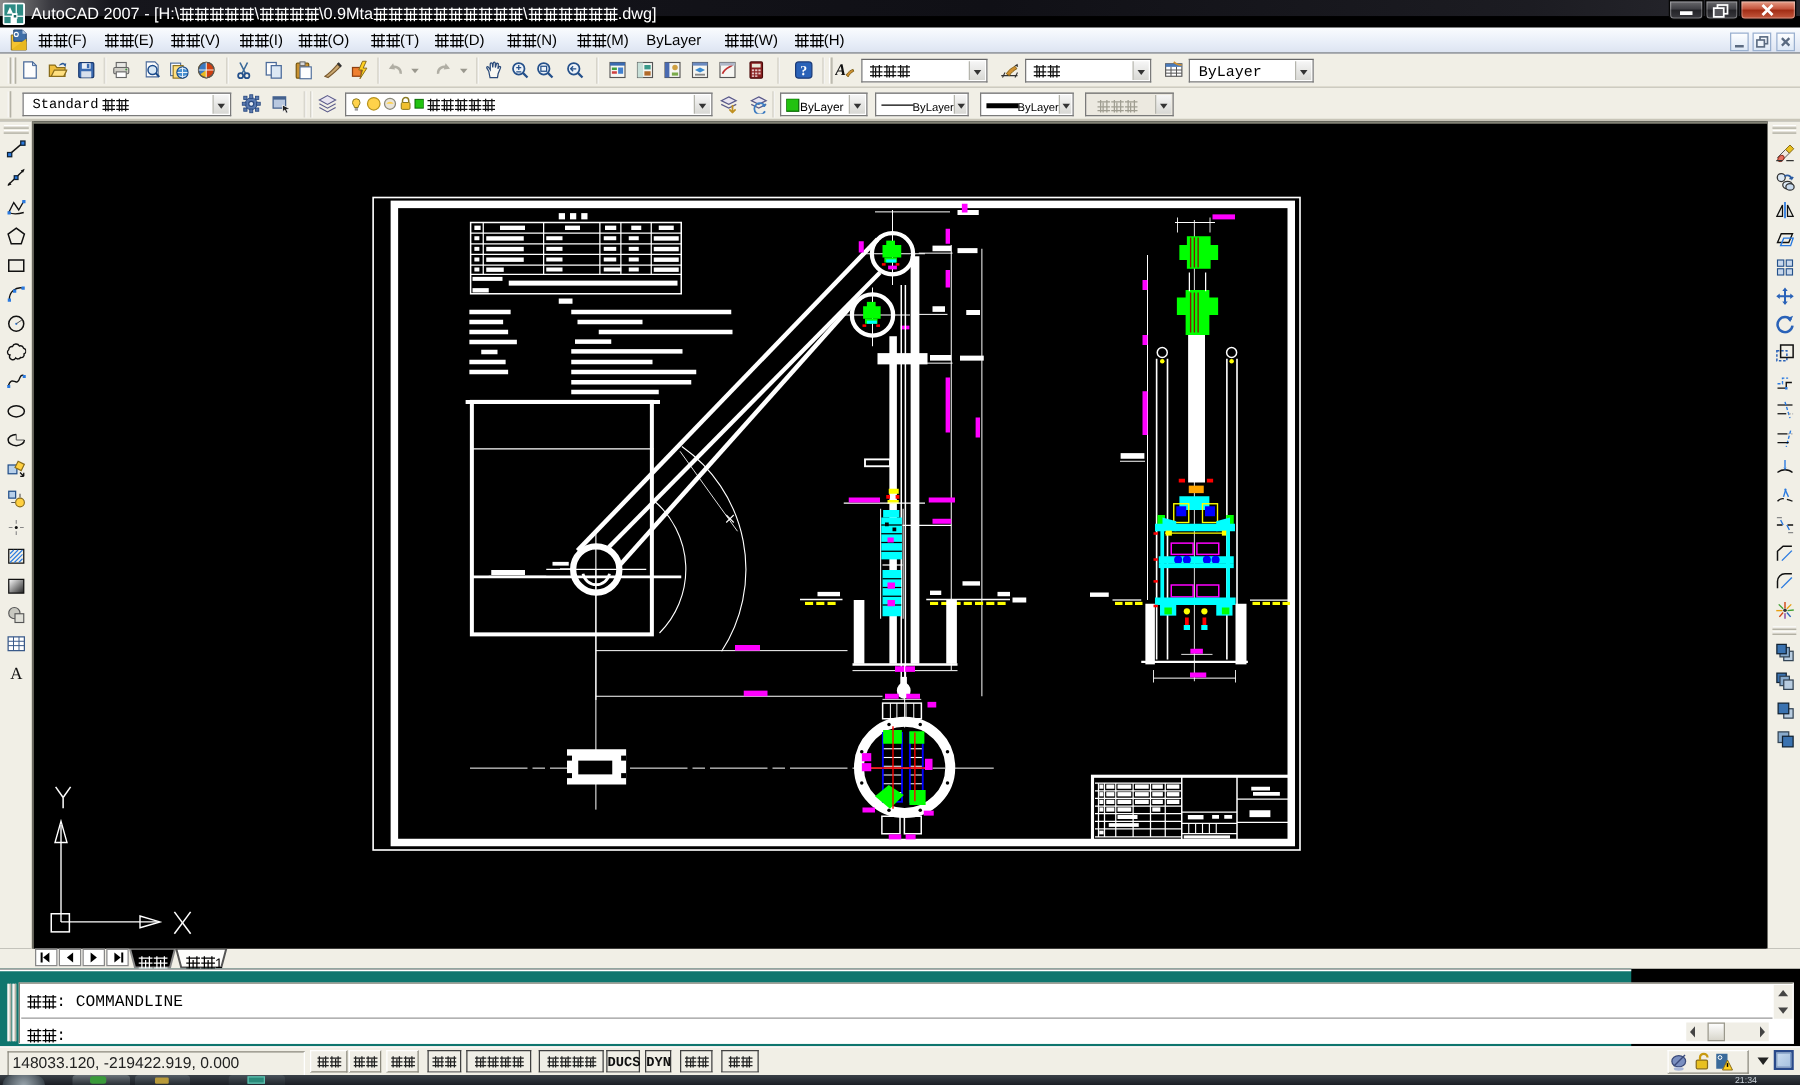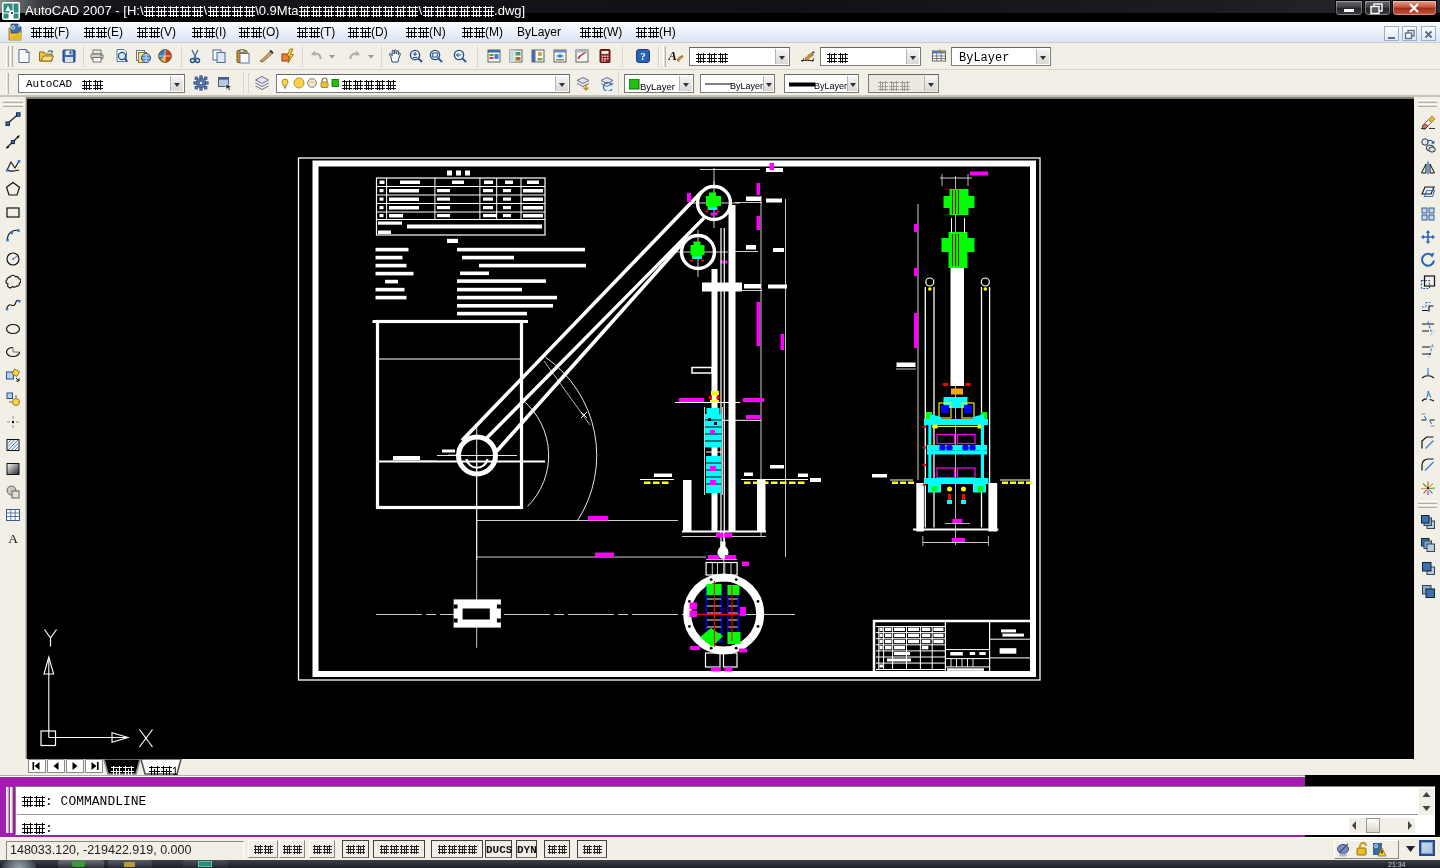--- a/index.html
+++ b/index.html
@@ -332,21 +332,21 @@
   </div>
 <div class="combo" style="left:820px;top:47px;width:101px">
     <span style="position:absolute;left:5px;top:3px"><i class="gs"></i><i class="gs"></i></span>
     <span class="arr"></span>
   </div>
 <div class="combo" style="left:951px;top:47px;width:100px">
     <span style="position:absolute;left:7px;top:3px;font-family:'Liberation Mono',monospace;font-size:12px">ByLayer</span>
     <span class="arr"></span>
   </div>
 <div class="combo" style="left:18px;top:74px;width:167px">
-    <span style="position:absolute;left:7px;top:3px;font-family:'Liberation Mono',monospace;font-size:11px">AutoCAD </span>
+    <span style="position:absolute;left:7px;top:3px;font-family:'Liberation Mono',monospace;font-size:11px">Standard </span>
     <span style="position:absolute;left:62px;top:3px"><i class="gs"></i><i class="gs"></i></span>
     <span class="arr"></span>
   </div>
 <div class="combo" style="left:276px;top:74px;width:294px">
     <svg class="abs" style="left:4px;top:2px" width="58" height="14">
       <path d="M4 2 a3 3 0 0 1 3 3 c0 2-1.5 2-1.5 4 h-3 C2.5 7 1 7 1 5 a3 3 0 0 1 3-3 Z" fill="#ffd24a" stroke="#8a7a20" stroke-width="0.8"></path>
       <rect x="2.8" y="9.5" width="2.6" height="2" fill="#999"></rect>
       <circle cx="18" cy="6" r="5" fill="#ffd24a" stroke="#b8941e" stroke-width="1"></circle>
       <circle cx="31" cy="6" r="4.4" fill="#e8e4da" stroke="#8a8878" stroke-width="1"></circle>
       <path d="M28 6 a3.5 3.5 0 0 1 6 0 Z" fill="#ffd24a"></path>
@@ -1026,21 +1026,21 @@
       <path d="M6 3 L11 7 L6 11 Z" fill="#000"></path>
       <rect x="11.5" y="3" width="1.6" height="8" fill="#000"></rect>
     </svg>
 <svg class="abs" style="left:100px;top:0" width="95" height="16" viewBox="0 0 95 16">
       <polygon points="4,0 40,0 36,15 8,15" fill="#000" stroke="#888" stroke-width="1.6"></polygon>
       <polygon points="41,0 81,0 77,15 45,15" fill="#fdfdfb" stroke="#555" stroke-width="1.6"></polygon>
     </svg>
 <div class="abs" style="left:110px;top:2px"><i class="gw"></i><i class="gw"></i></div>
 <div class="abs" style="left:148px;top:2px"><i class="g"></i><i class="g"></i><span style="font-size:11px">1</span></div>
 </div>
-<div class="abs" style="left:0;top:775px;width:1305px;height:62px;background:#a21caf;border-top:2px groove #fff">
+<div class="abs" style="left:0;top:775px;width:1305px;height:62px;background:#0f766e;border-top:2px groove #fff">
 <div class="grip" style="left:6px;top:10px;height:46px"></div>
     <div class="grip" style="left:10px;top:10px;height:46px"></div>
 <div class="abs" style="left:15px;top:9px;width:1420px;height:49px;background:#fff;border:1px solid;border-color:#848277 #fff #fff #848277"></div>
 <div class="abs" style="left:17px;top:11px;width:1401px;height:27px;border-bottom:1px solid #999;font-size:13px">
       <span style="position:absolute;left:4px;top:5px"><i class="g"></i><i class="g"></i><span style="font-family:'Liberation Mono',monospace">: COMMANDLINE</span></span>
     </div>
 <div class="abs" style="left:17px;top:39px;font-size:13px">
       <span style="position:absolute;left:4px;top:4px;white-space:nowrap"><i class="g"></i><i class="g"></i><span style="font-family:'Liberation Mono',monospace">:</span></span>
     </div>
 <div class="abs" style="left:1419px;top:11px;width:15px;height:27px;background:#f0eee6"><svg width="15" height="27">

